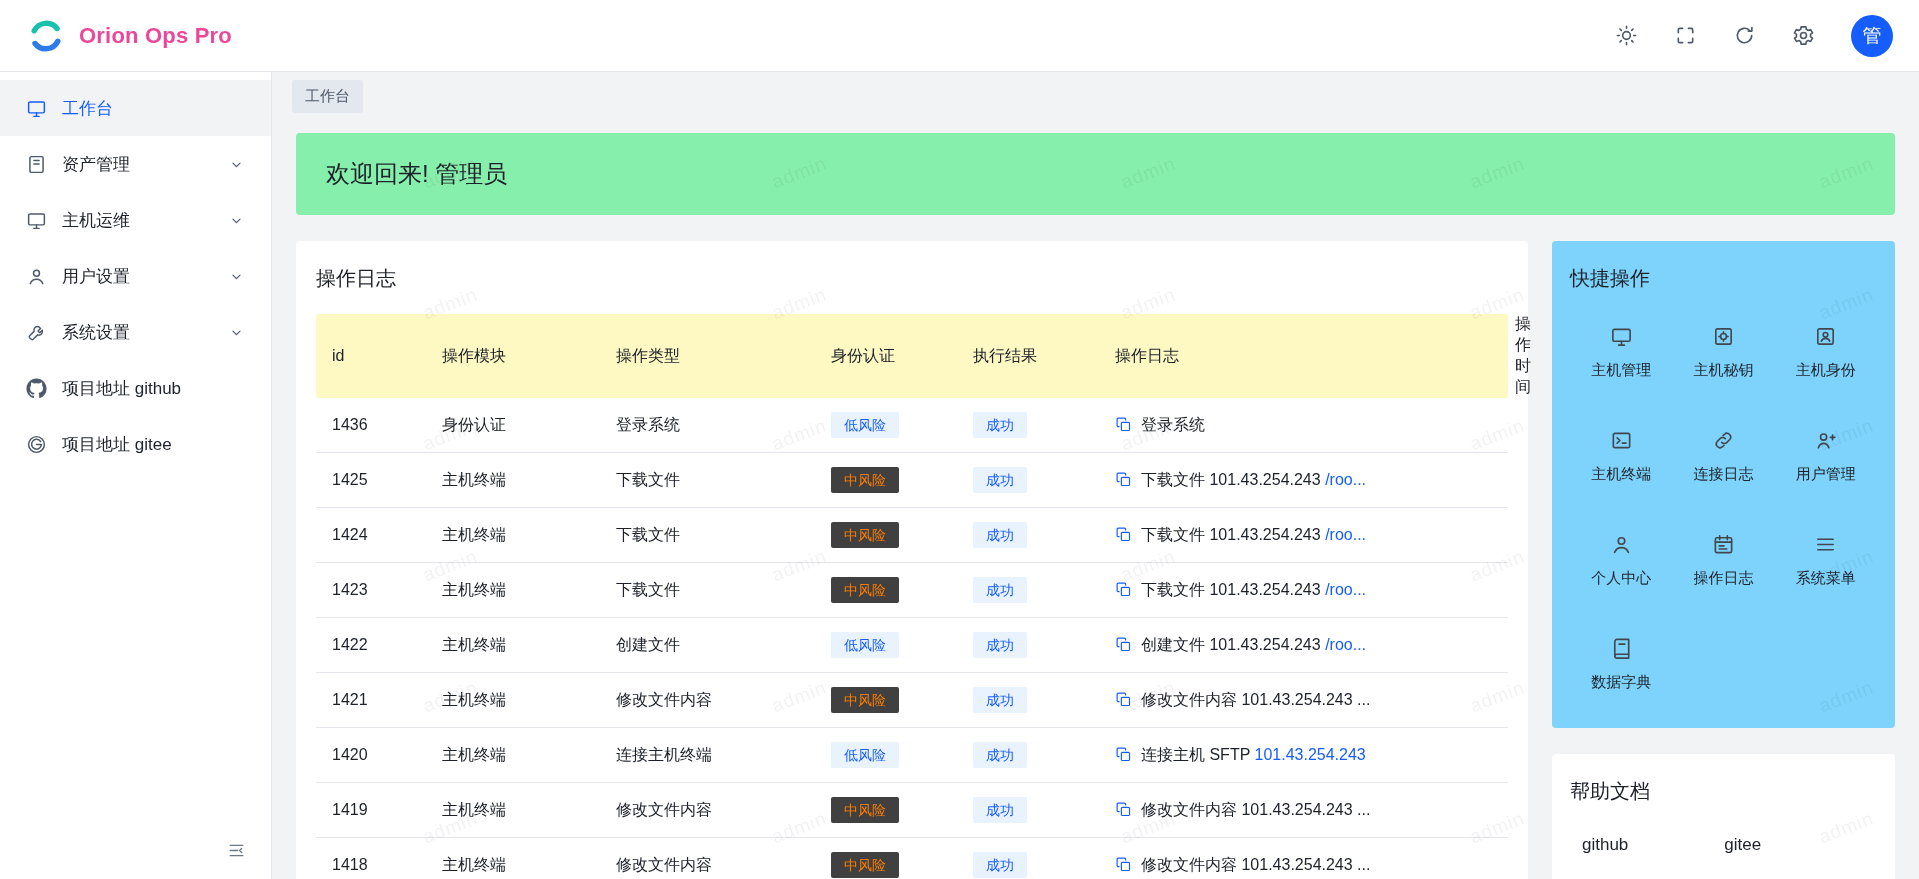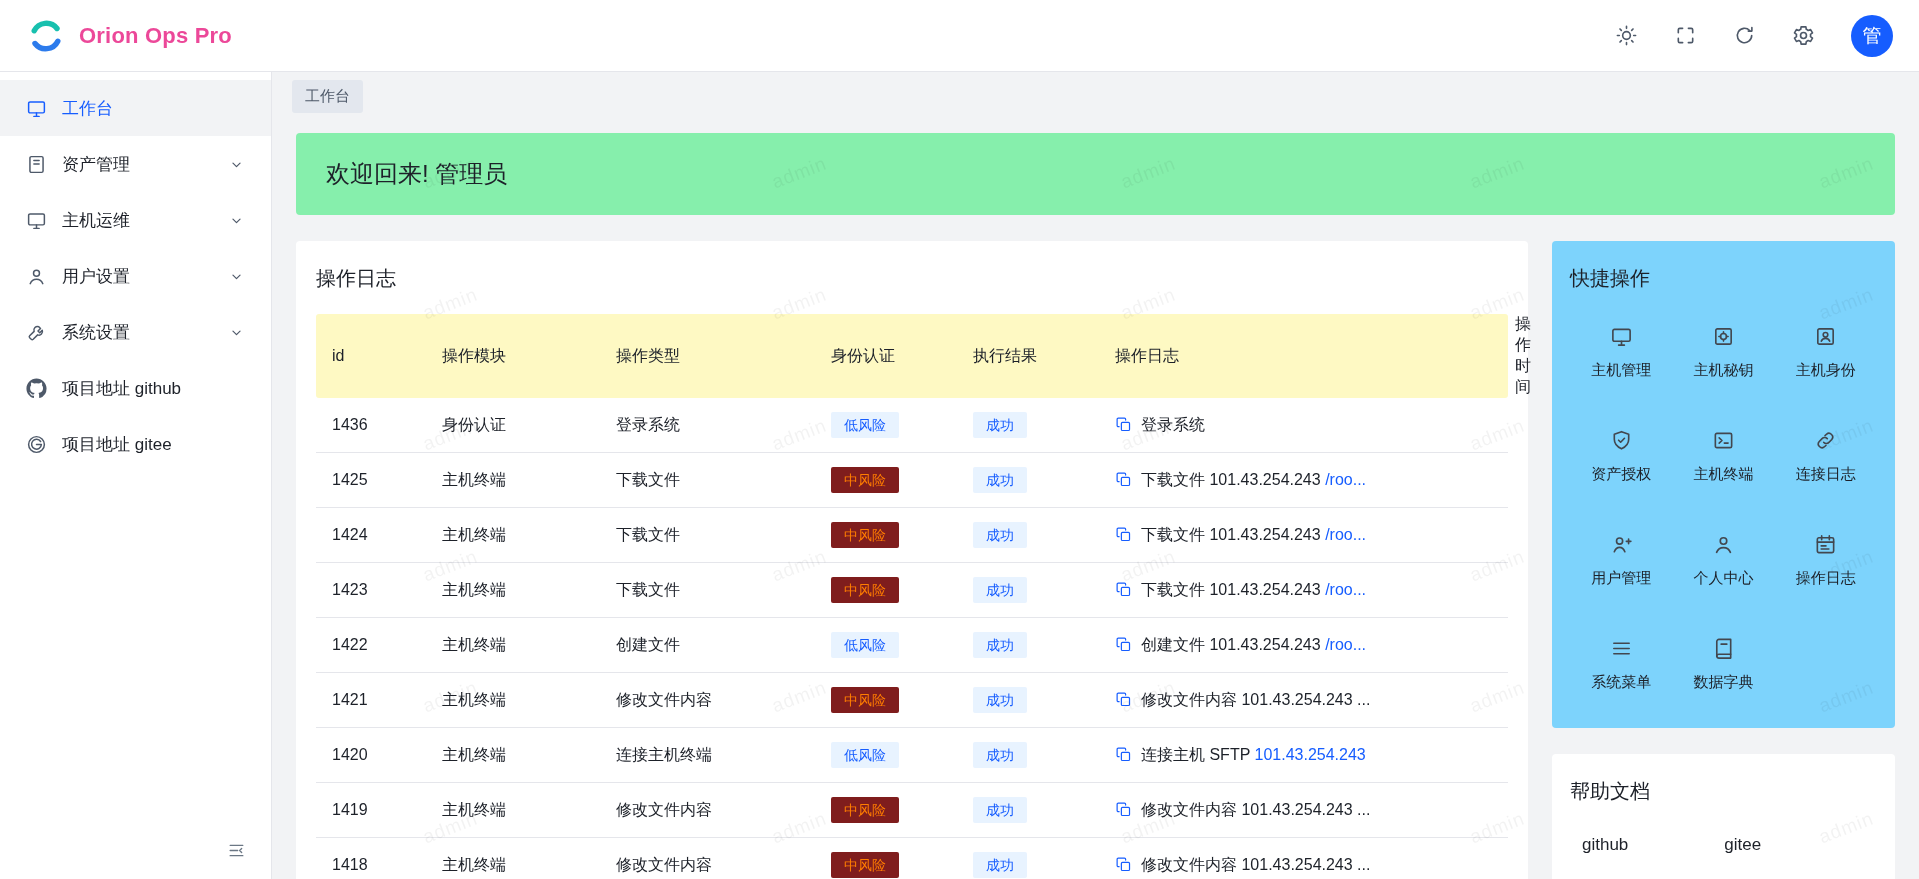--- a/index.html
+++ b/index.html
@@ -58,21 +58,21 @@
   .log-table th:nth-child(1){width:78px;border-radius:3px 0 0 3px;}
   .log-table th:nth-child(2){width:142px;}
   .log-table th:nth-child(3){width:183px;}
   .log-table th:nth-child(4){width:110px;}
   .log-table th:nth-child(5){width:110px;}
   .log-table th:nth-child(6){width:368px;}
   .log-table th:last-child{border-radius:0 3px 3px 0;}
   .log-table th:last-child,.log-table td:last-child{text-align:right;padding-right:22px;}
   .badge{display:inline-block;padding:4px 13px;border-radius:2px;font-size:14px;line-height:1.35;}
   .badge-blue{background:#e8f3ff;color:#165dff;}
-  .badge-orange{background:#7f1d1d;color:#ff7d00;}
+  .badge-orange{background:#404040;color:#ff7d00;}
   .copy-ic{width:17px;height:17px;color:#165dff;display:inline-flex;vertical-align:-3px;margin-right:9px;cursor:pointer;}
   .log-link{color:#165dff;text-decoration:none;cursor:pointer;}
 
   
   .right-col{width:343px;flex:none;display:flex;flex-direction:column;gap:26px;}
   .qa-card{background:#7dd3fc;border-radius:4px;padding:24px 18px 12px;}
   .qa-grid{display:grid;grid-template-columns:repeat(3,1fr);margin-top:8px;}
   .qa-item{display:flex;flex-direction:column;align-items:center;gap:13px;padding:25px 0 24px;cursor:pointer;border-radius:4px;}
   .qa-ic{width:23px;height:23px;color:#42474f;}
   .qa-label{font-size:15px;color:#1d2129;white-space:nowrap;}
@@ -402,29 +402,20 @@
               </div>
               <div class="qa-item">
                 <span class="icon qa-ic">
                   <svg viewBox="0 0 24 24" fill="none" stroke="currentColor" stroke-width="1.7" stroke-linecap="round" stroke-linejoin="round">
                     <rect x="4" y="4" width="16" height="16" rx="1.6"></rect>
                     <circle cx="12" cy="10.2" r="2.4"></circle>
                     <path d="M7.6 16.8c.9-1.9 2.5-2.9 4.4-2.9s3.5 1 4.4 2.9"></path>
                   </svg>
                 </span>
                 <span class="qa-label">主机身份</span>
-              </div>
-              <div class="qa-item">
-                <span class="icon qa-ic">
-                  <svg viewBox="0 0 24 24" fill="none" stroke="currentColor" stroke-width="1.7" stroke-linecap="round" stroke-linejoin="round">
-                    <path d="M12 2.8l7.5 2.7v5.3c0 4.7-3.1 8-7.5 9.9-4.4-1.9-7.5-5.2-7.5-9.9V5.5L12 2.8z"></path>
-                    <path d="M9 11.7l2.1 2.1 4-4.1"></path>
-                  </svg>
-                </span>
-                <span class="qa-label">资产授权</span>
               </div>
               <div class="qa-item">
                 <span class="icon qa-ic">
                   <svg viewBox="0 0 24 24" fill="none" stroke="currentColor" stroke-width="1.7" stroke-linecap="round" stroke-linejoin="round">
                     <rect x="3.5" y="4.5" width="17" height="15" rx="1.6"></rect>
                     <path d="M7.5 9.3l2.9 2.7-2.9 2.7M12.8 14.7h4"></path>
                   </svg>
                 </span>
                 <span class="qa-label">主机终端</span>
               </div>

